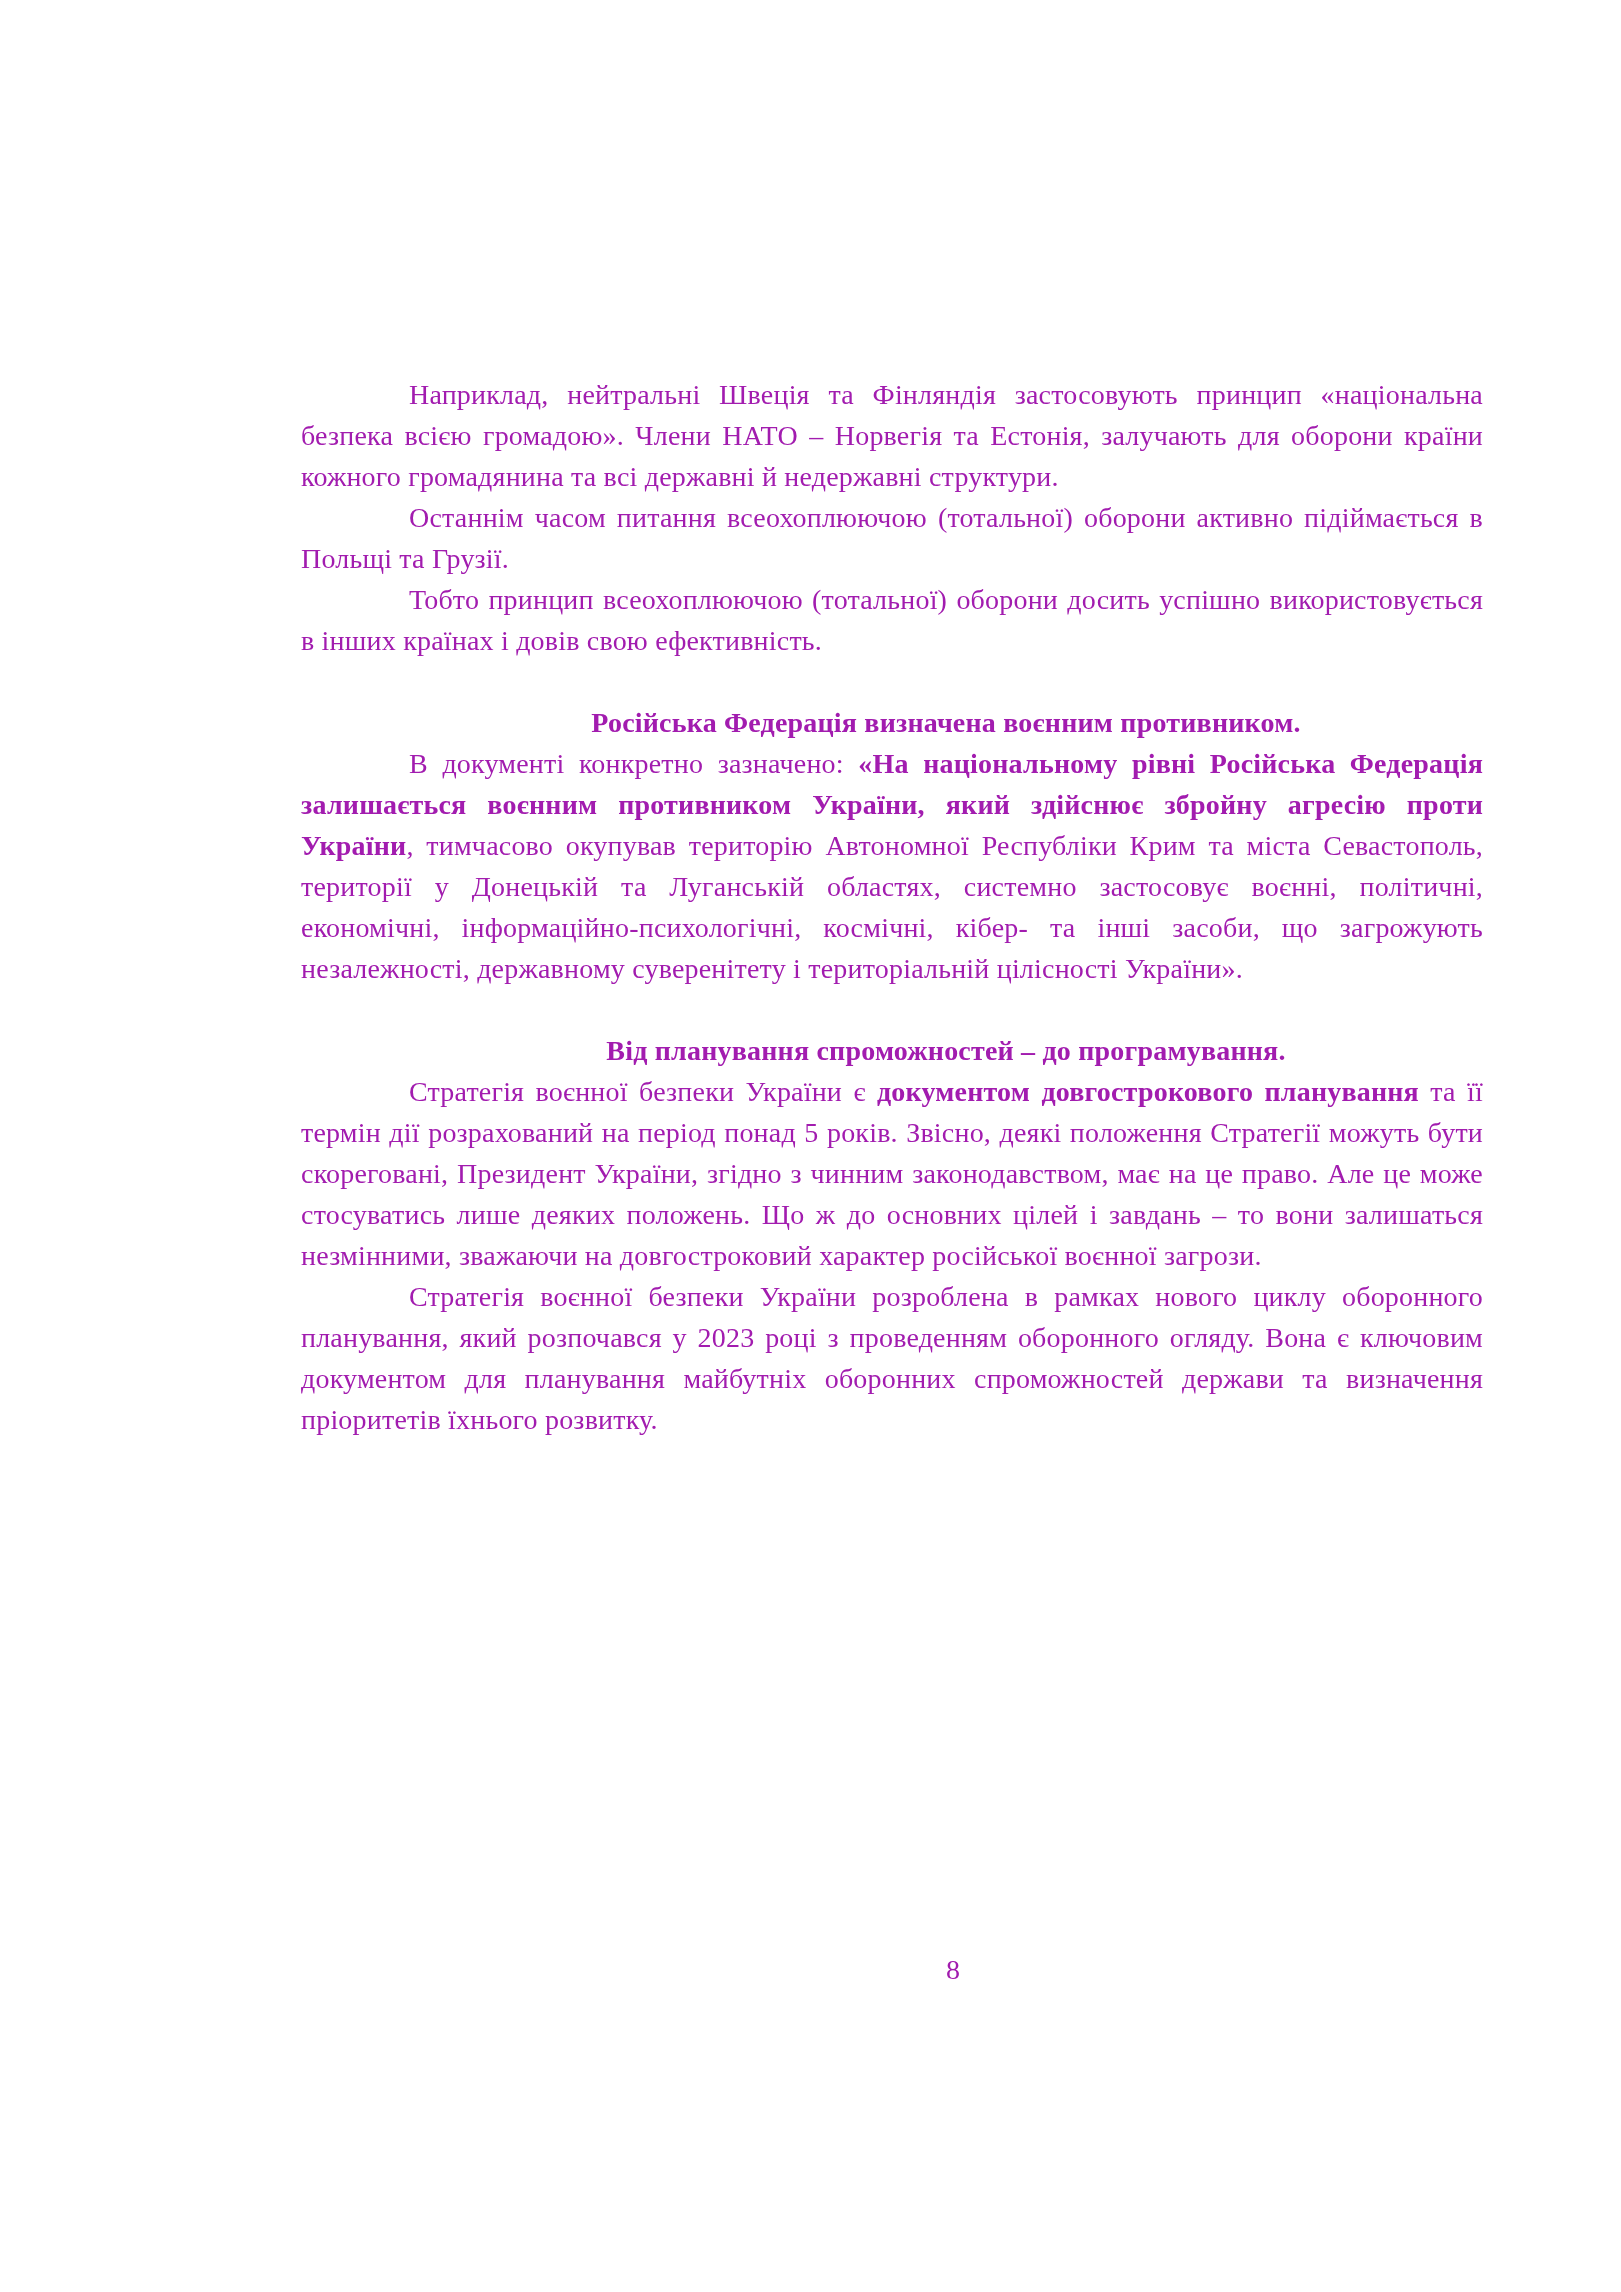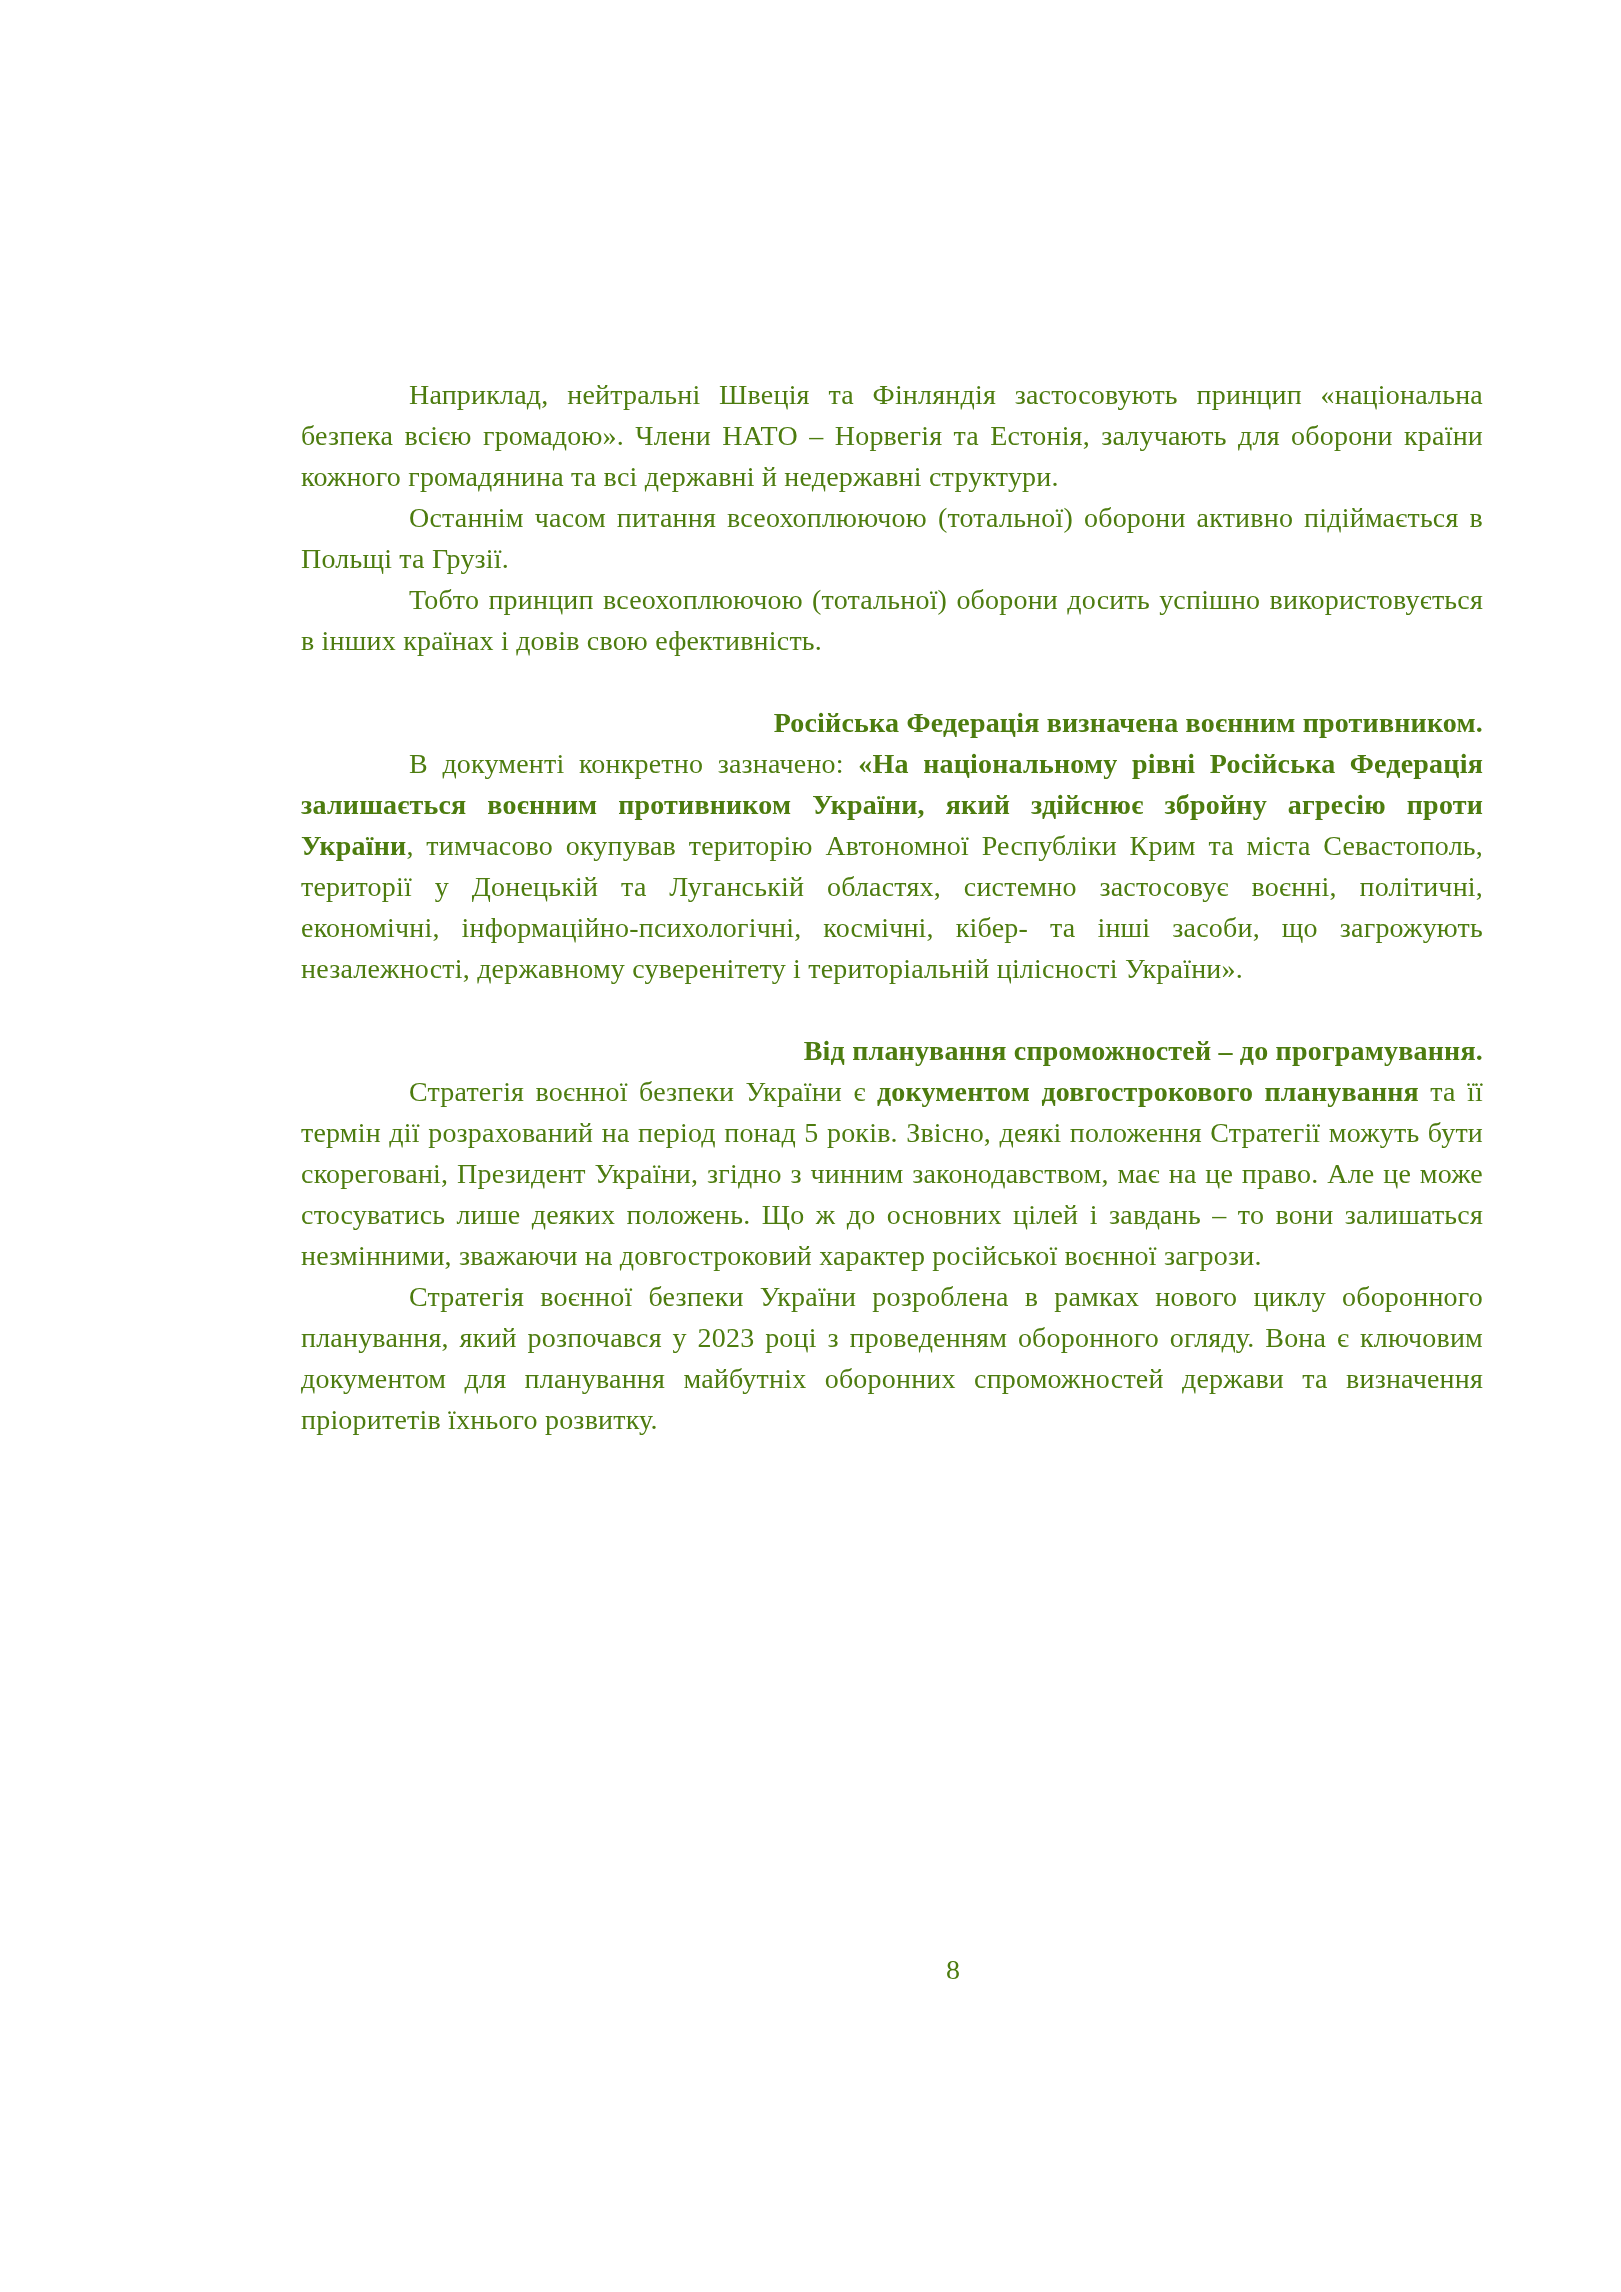--- a/index.html
+++ b/index.html
@@ -7,41 +7,41 @@
     padding: 0;
     background: #ffffff;
   }
   .page {
     position: relative;
     width: 1621px;
     height: 2293px;
     background: #ffffff;
     overflow: hidden;
     font-family: "Liberation Serif", "DejaVu Serif", serif;
-    color: #4d7c0f;
+    color: #a21caf;
   }
   .text-block {
     position: absolute;
     left: 301px;
     top: 374px;
     width: 1182px;
     font-size: 28px;
     line-height: 41px;
     letter-spacing: 0.2px;
   }
   .para {
     margin: 0;
     text-indent: 108px;
     text-align: justify;
   }
   .heading {
     margin: 41px 0 0 0;
     text-indent: 108px;
     font-weight: bold;
-    text-align: right;
+    text-align: center;
   }
   .run-bold {
     font-weight: bold;
   }
   .page-number {
     position: absolute;
     left: 946px;
     top: 1949px;
     font-size: 28px;
     line-height: 41px;

